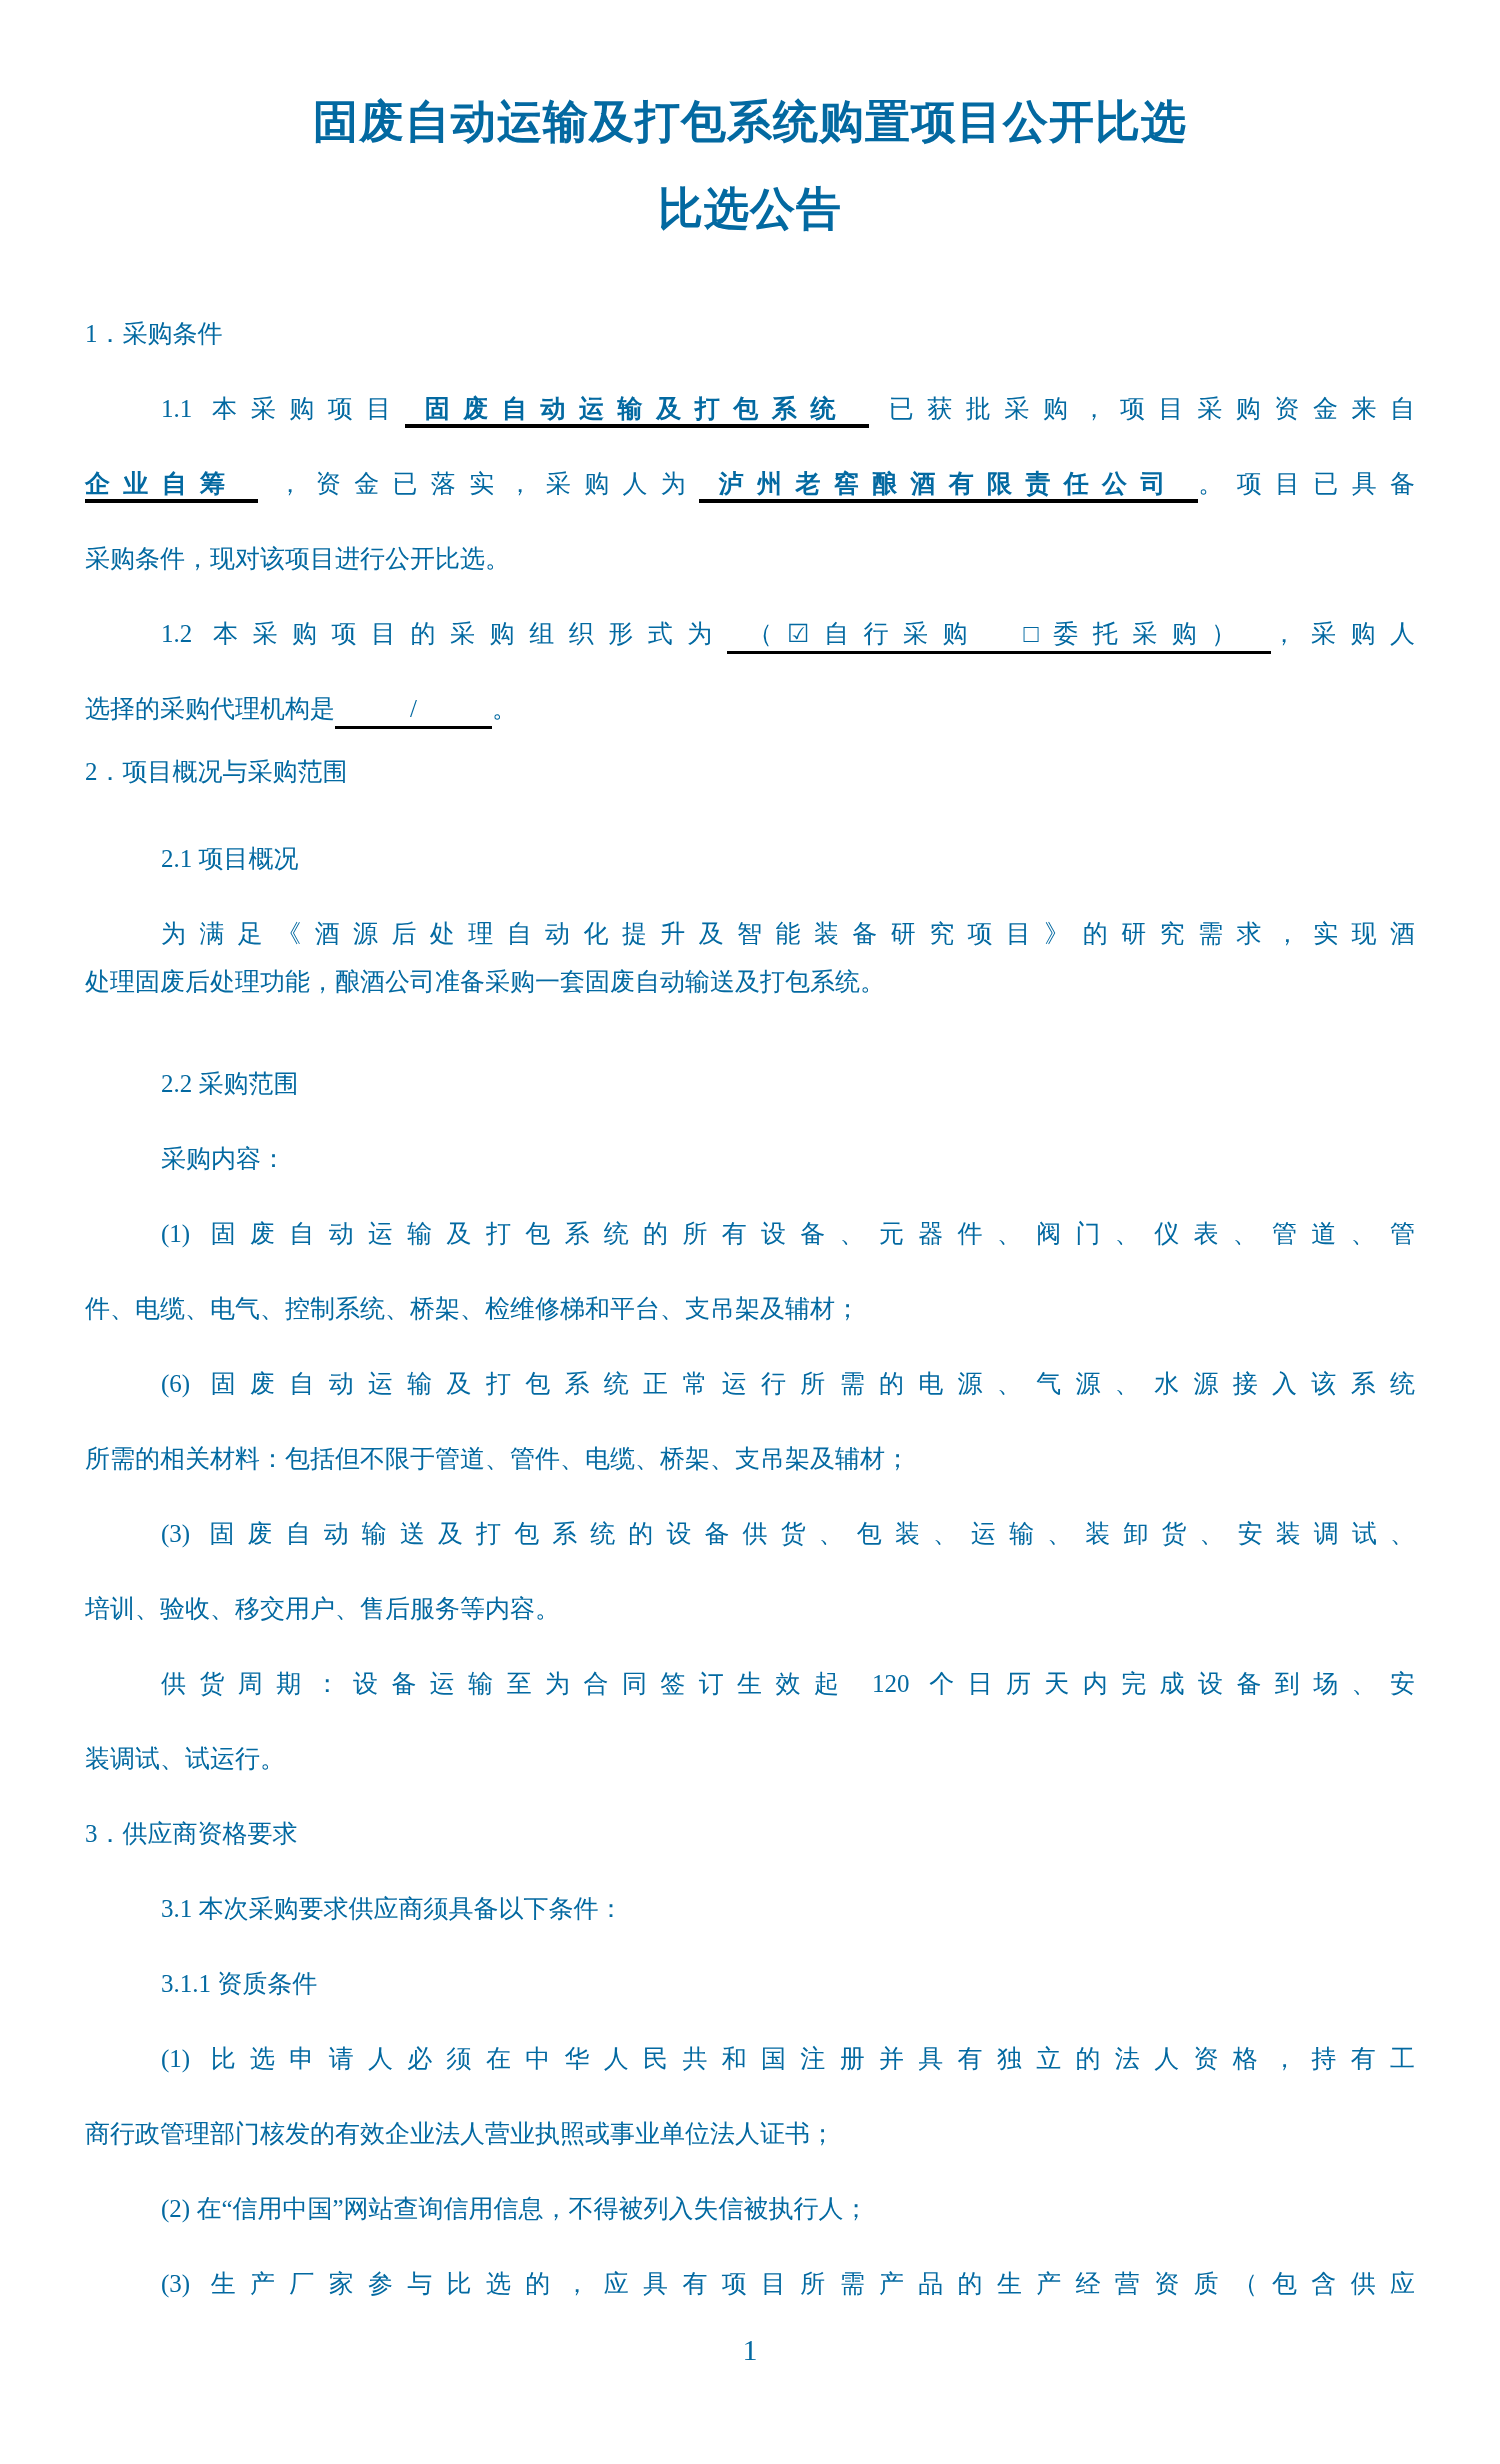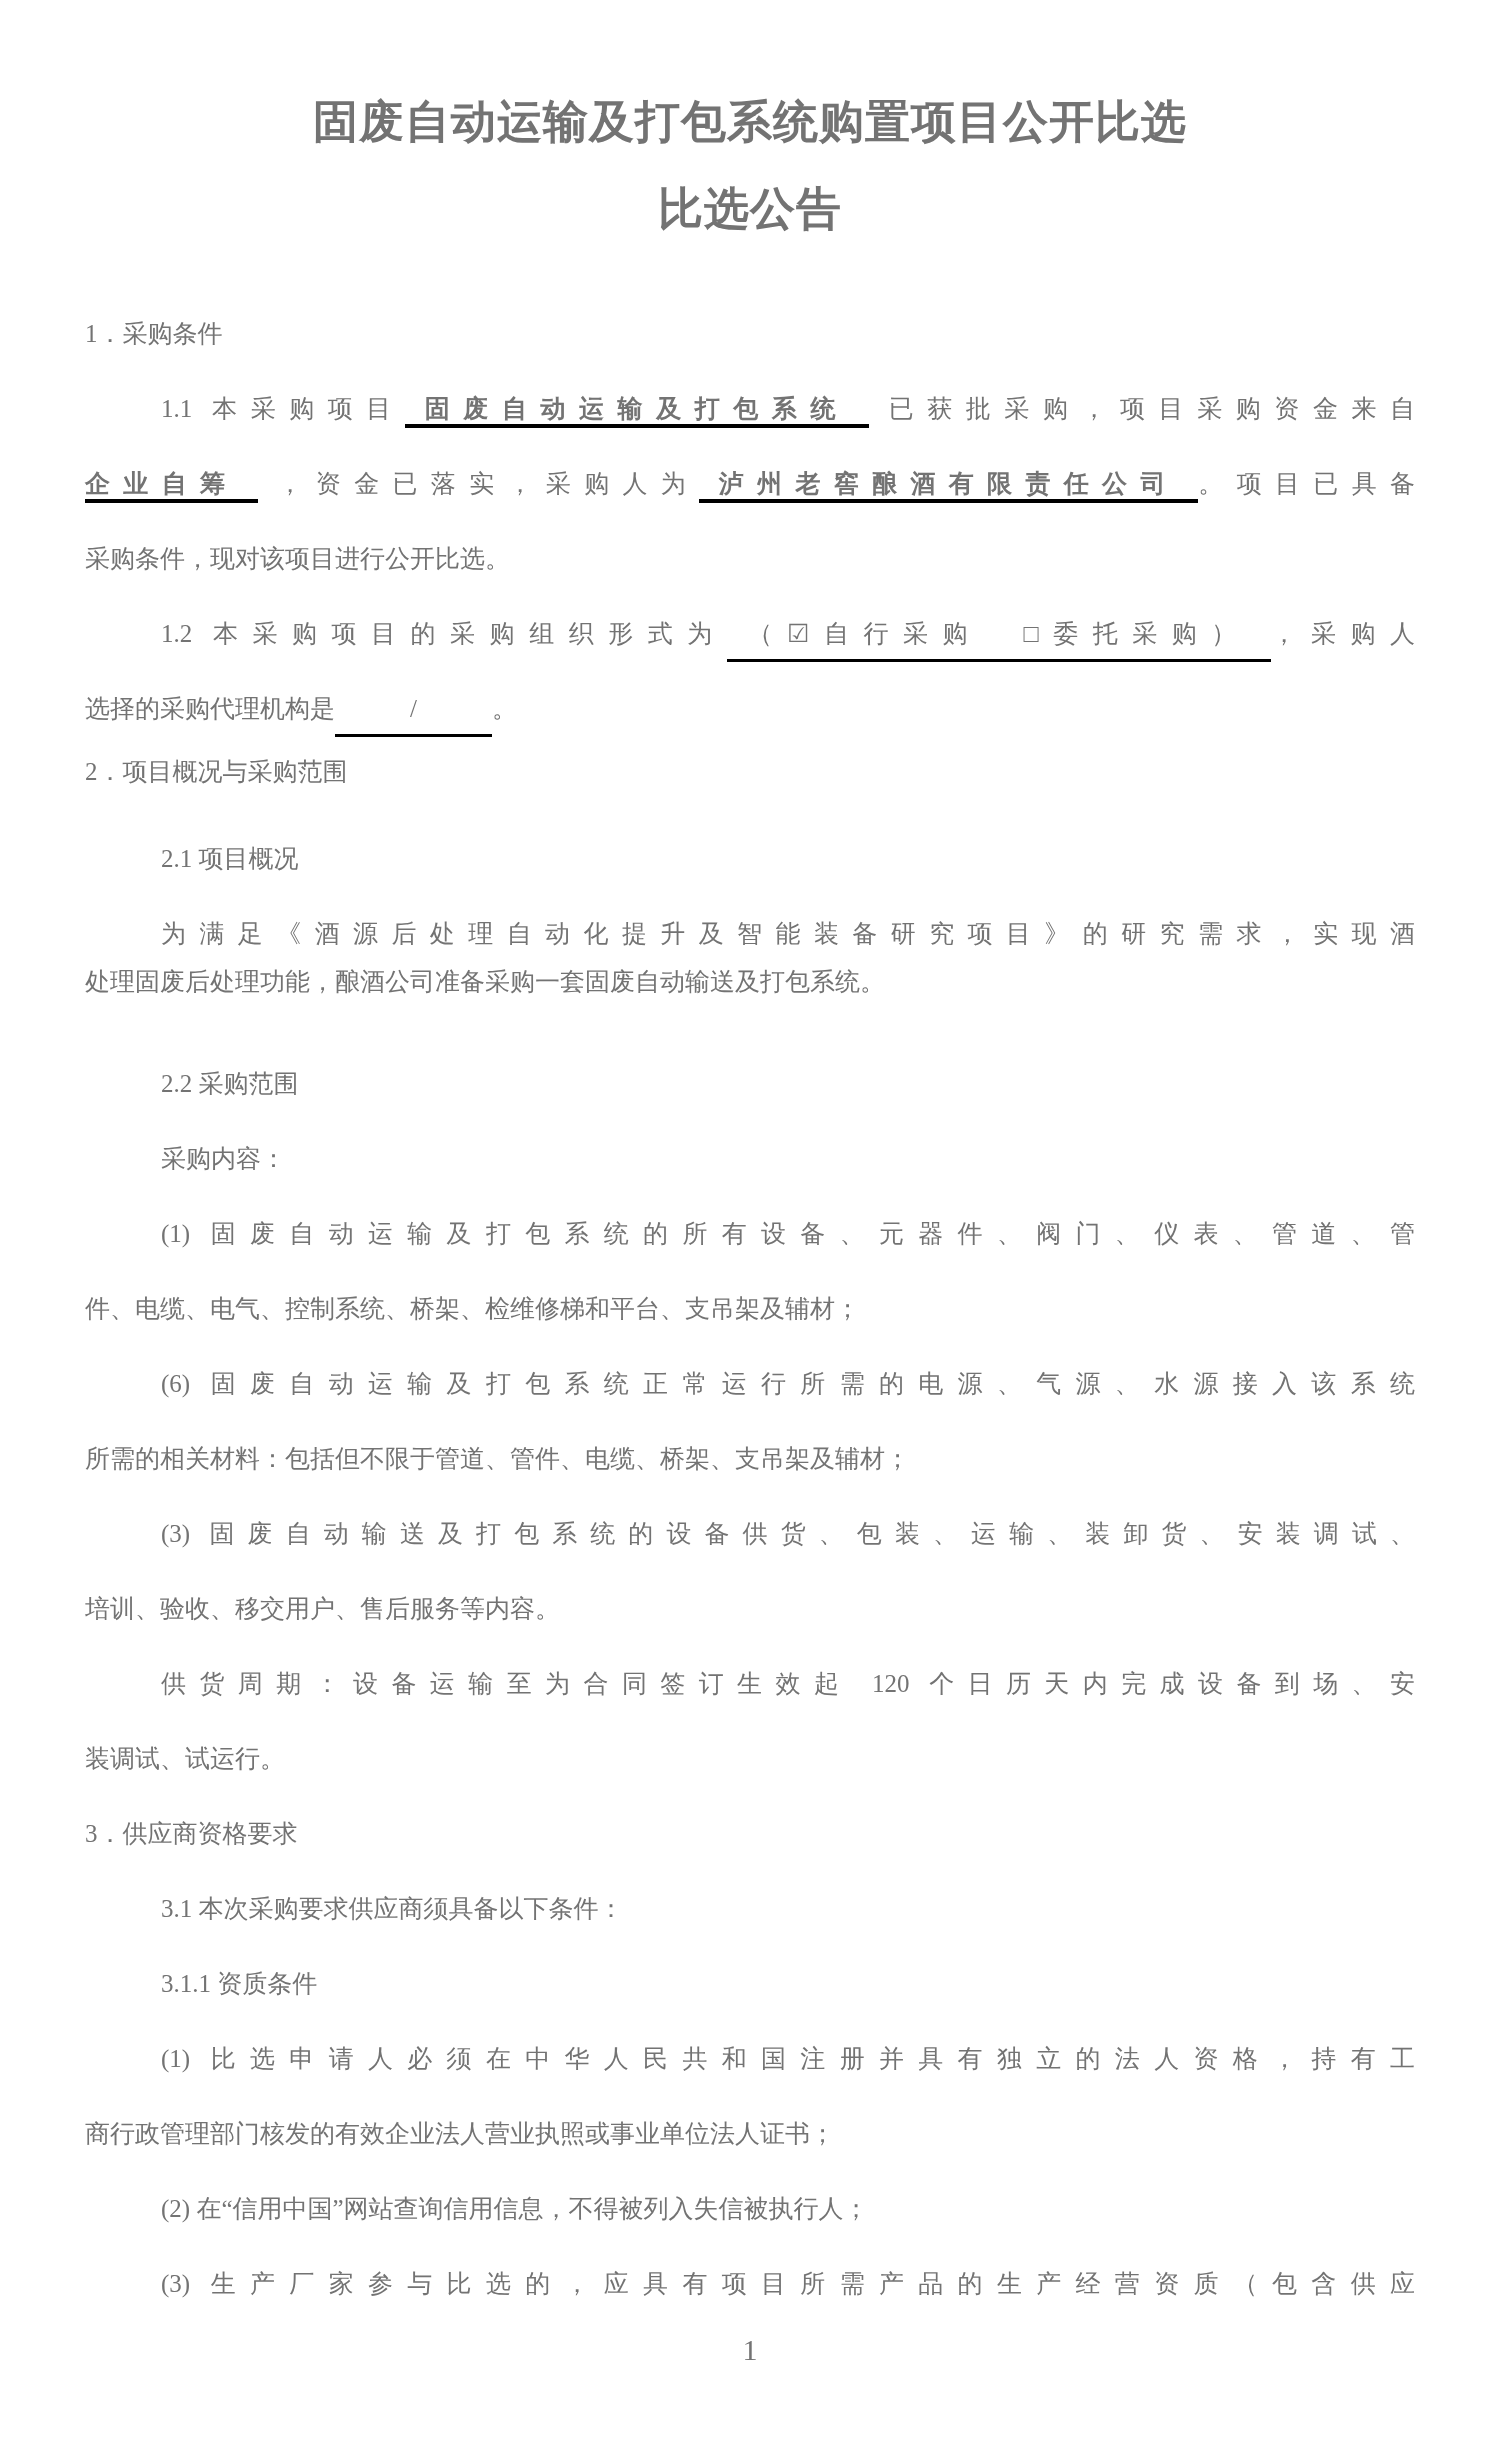--- a/index.html
+++ b/index.html
@@ -1,39 +1,39 @@
 <!DOCTYPE html>
 <html><head>
 <meta charset="utf-8">
 <style>
   html,body { margin:0; padding:0; background:#ffffff; }
   .page {
     position:relative;
     width:1500px; height:2464px;
     background:#ffffff;
-    color:#737373;
+    color:#0369a1;
     font-family:"Liberation Serif","DejaVu Serif",serif;
     overflow:hidden;
   }
   .title-block { position:absolute; left:0; right:0; top:79px; text-align:center; }
   .title-line {
     font-size:45px; font-weight:bold; line-height:87px;
     letter-spacing:1px; white-space:pre;
   }
   .bline {
     position:absolute; left:85px; width:1330px; height:75px;
     font-size:25px; line-height:75px;
     text-align:left;
   }
   .bline.ind { text-indent:76px; }
   .bline.just { text-align:justify; text-align-last:justify; }
   .bline span { white-space:pre-wrap; }
   .seg { }
   .seg-bu { font-weight:bold; border-bottom:4px solid #000; padding-bottom:2px; }
-  .seg-u { border-bottom:3px solid #000; padding-bottom:12px; }
+  .seg-u { border-bottom:3px solid #000; padding-bottom:4px; }
   .footer-num {
     position:absolute; left:0; right:0; top:2330px;
     text-align:center; font-size:30px; line-height:40px;
   }
 </style>
 </head>
 <body>
 
 <div class="page">
   <div class="title-block">

